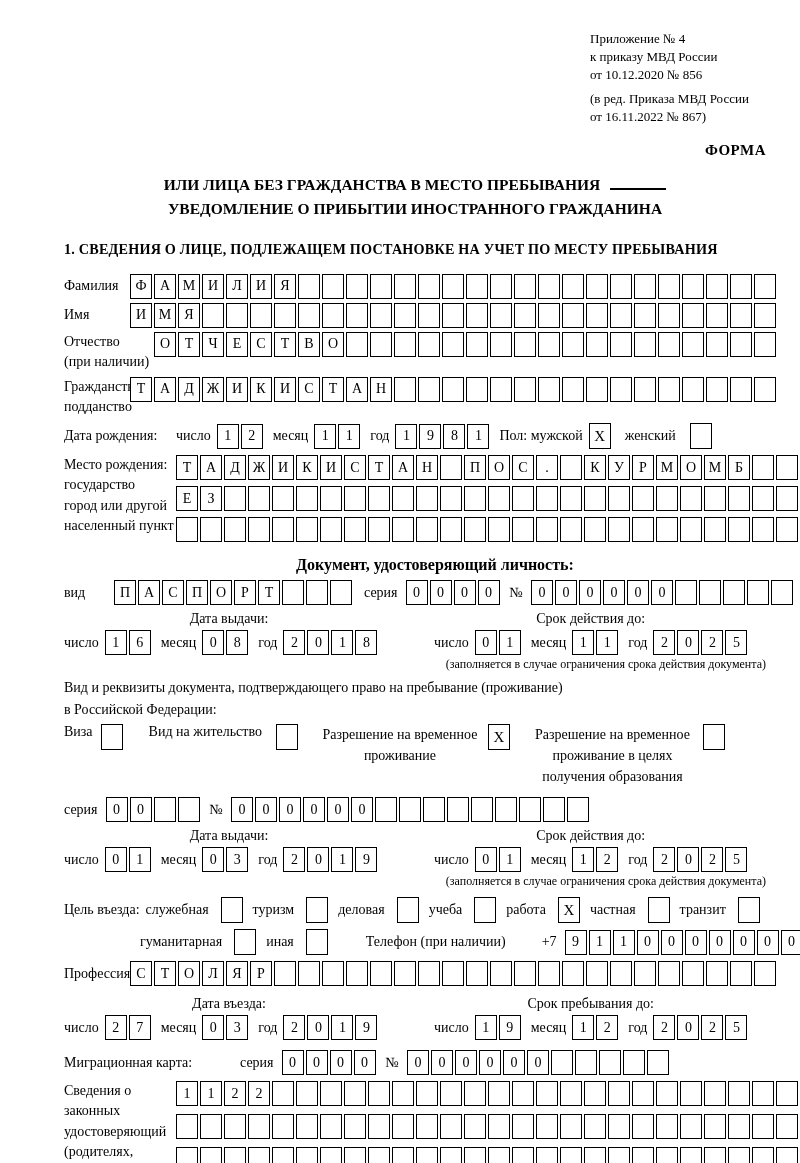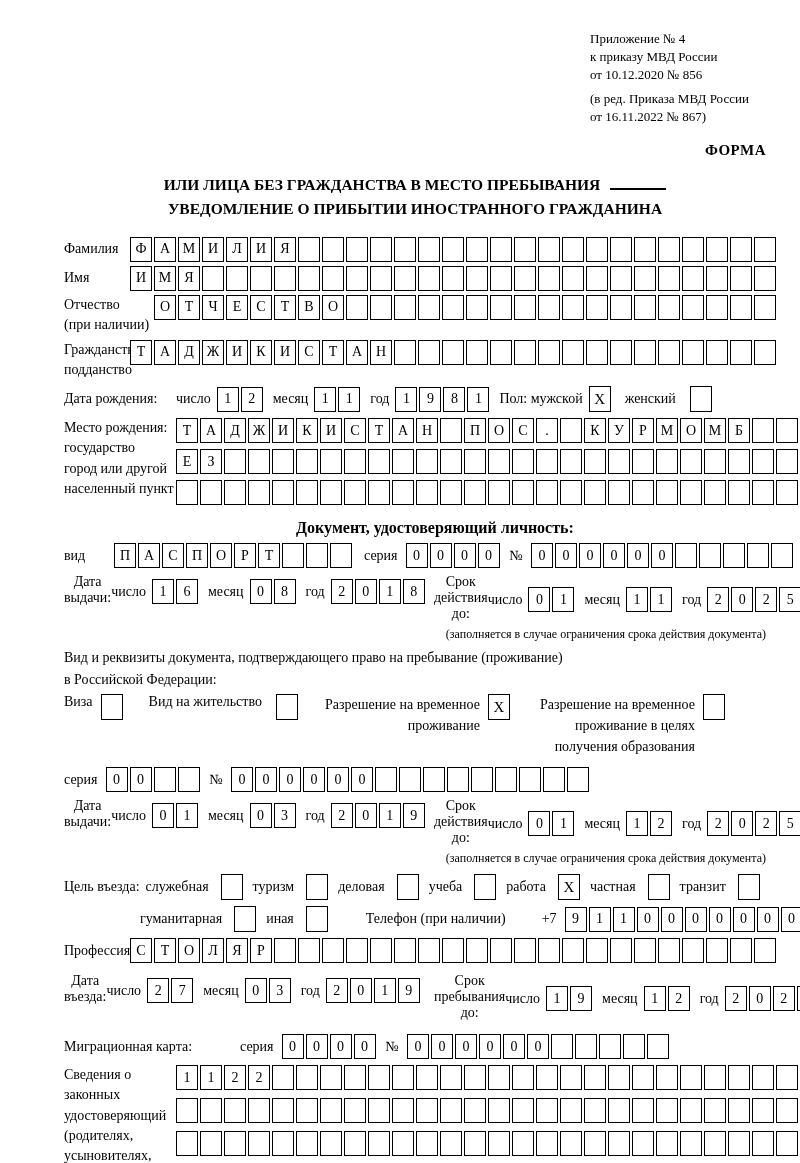--- a/index.html
+++ b/index.html
@@ -30,27 +30,27 @@
 
   .fields{margin-top:16px;}
   .mt6{margin-top:6px;} .mt10{margin-top:10px;}
 
   .doc-heading{text-align:center;font-weight:bold;font-size:16px;margin:8px 0 6px 40px;}
 
   .dlbl{margin:0 6px 0 10px;flex:0 0 auto;}
   .dlbl:first-child{margin-left:0;}
   .date-fields{display:inline-flex;align-items:center;}
   .dates-row{display:flex;align-items:flex-start;margin-bottom:2px;}
-  .dgroup{display:flex;flex-direction:row;}
+  .dgroup{display:flex;flex-direction:column;}
   .dgroup .dhead{text-align:center;margin-bottom:3px;}
   .note{font-size:12px;text-align:right;margin:2px 0 8px 0;}
 
   .opts{display:flex;align-items:flex-start;margin-top:6px;margin-bottom:10px;}
   .opt{display:flex;align-items:flex-start;}
-  .opt .ol{margin-right:8px;text-align:right;}
+  .opt .ol{margin-right:8px;}
   .optc{text-align:center;line-height:1.5;}
   .purpose .lbl{margin-right:6px;text-align:center;}
   .purpose .checkbox{margin:0 10px 0 6px;}
   .purpose{display:flex;align-items:center;margin-bottom:6px;flex-wrap:nowrap;}
 </style>
 </head>
 <body>
 
 <div class="page">
 
@@ -62,20 +62,21 @@
     <div>(в ред. Приказа МВД России</div>
     <div>от 16.11.2022 № 867)</div>
   </div>
   <div class="form-label">ФОРМА</div>
 
   <div class="title">
     <div><span>ИЛИ ЛИЦА БЕЗ ГРАЖДАНСТВА В МЕСТО ПРЕБЫВАНИЯ</span><span class="blank-underline"></span></div>
     <div>УВЕДОМЛЕНИЕ О ПРИБЫТИИ ИНОСТРАННОГО ГРАЖДАНИНА</div>
   </div>
 
+  <div class="sec-heading">1. СВЕДЕНИЯ О ЛИЦЕ, ПОДЛЕЖАЩЕМ ПОСТАНОВКЕ НА УЧЕТ ПО МЕСТУ ПРЕБЫВАНИЯ</div>
 
   <div class="fields">
 
     <div class="row">
       <span class="lbl w66">Фамилия</span>
       <span class="cells">
           <span class="cell">Ф</span>
           <span class="cell">А</span>
           <span class="cell">М</span>
           <span class="cell">И</span>

